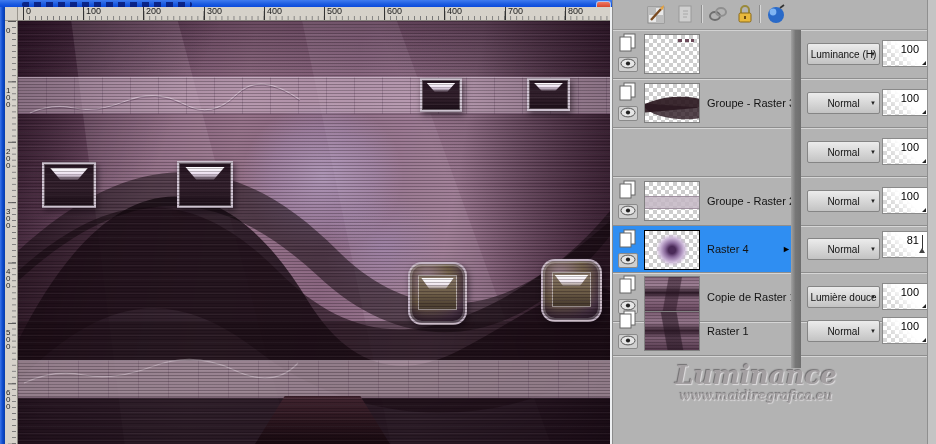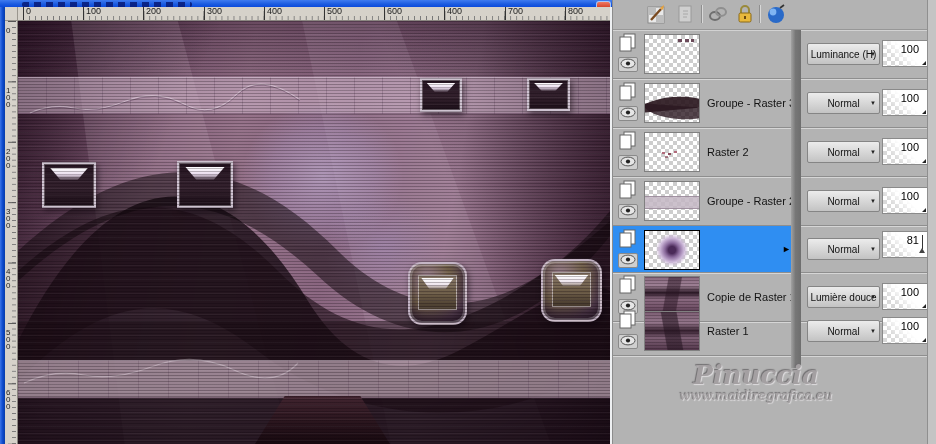--- a/index.html
+++ b/index.html
@@ -325,36 +325,20 @@
           <span class="lname">Groupe - Raster 3</span>
         </div>
         <div class="blend" style="top:13px">
             <span class="bl">Normal</span>
             <span class="arr">▼</span>
           </div>
         <div class="opac" style="top:10px"><span>100</span><div class="op-corner"></div></div>
       </div>
 
       <div class="row" style="top:98px">
-        <div class="row-left">
-          <div class="icon-col">
-            <svg class="pages" width="20" height="20" viewBox="0 0 20 20">
-                <rect x="6" y="1" width="11" height="14" fill="#fff" stroke="#666"></rect>
-                <rect x="2" y="4" width="11" height="14" fill="#fff" stroke="#666"></rect>
-              </svg>
-            <span class="eye"><svg width="16" height="11" viewBox="0 0 16 11">
-                  <ellipse cx="8" cy="5.5" rx="7" ry="4.4" fill="#e6e6e6" stroke="#555"></ellipse>
-                  <circle cx="8" cy="5.5" r="2.1" fill="#222"></circle>
-                </svg></span>
-          </div>
-          <div class="thumb checker">
-              <div class="t-specks"></div>
-            </div>
-          <span class="lname">Raster 2</span>
-        </div>
         <div class="blend" style="top:13px">
             <span class="bl">Normal</span>
             <span class="arr">▼</span>
           </div>
         <div class="opac" style="top:10px"><span>100</span><div class="op-corner"></div></div>
       </div>
 
       <div class="row" style="top:147px">
         <div class="row-left">
           <div class="icon-col">
@@ -387,20 +371,21 @@
                 <rect x="2" y="4" width="11" height="14" fill="#fff" stroke="#666"></rect>
               </svg>
             <span class="eye"><svg width="16" height="11" viewBox="0 0 16 11">
                   <ellipse cx="8" cy="5.5" rx="7" ry="4.4" fill="#e6e6e6" stroke="#555"></ellipse>
                   <circle cx="8" cy="5.5" r="2.1" fill="#222"></circle>
                 </svg></span>
           </div>
           <div class="thumb checker">
               <div class="t-flower"></div>
             </div>
+          <span class="lname">Raster 4</span>
           <span class="sel-arrow">►</span>
         </div>
         <div class="blend" style="top:12px">
             <span class="bl">Normal</span>
             <span class="arr">▼</span>
           </div>
         <div class="opac" style="top:5px"><span>81</span><div class="op-handle"></div></div>
       </div>
 
       <div class="row" style="top:242px;height:49px">
@@ -450,18 +435,18 @@
           </div>
         <div class="opac" style="top:10px"><span>100</span><div class="op-corner"></div></div>
       </div>
 
     </div>
 
     <div class="splitter"></div>
     <div class="right-strip"></div>
 
     <div class="wm">
-      <div class="l1">Pinuccia</div>
+      <div class="l1">Luminance</div>
       <div class="l2">www.maidiregrafica.eu</div>
     </div>
   </div>
 
 </div>
 
 </body></html>

